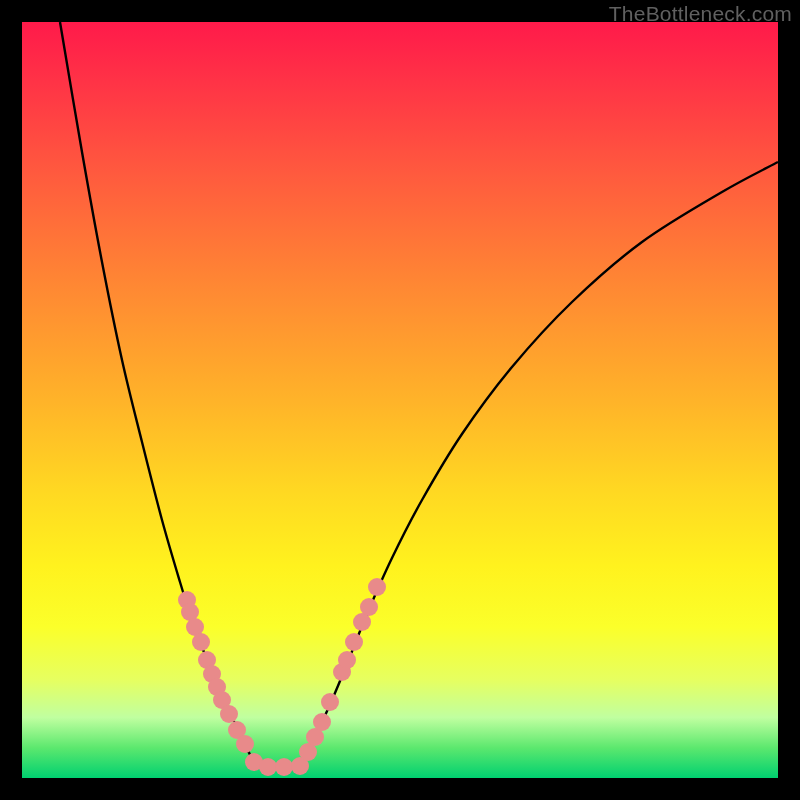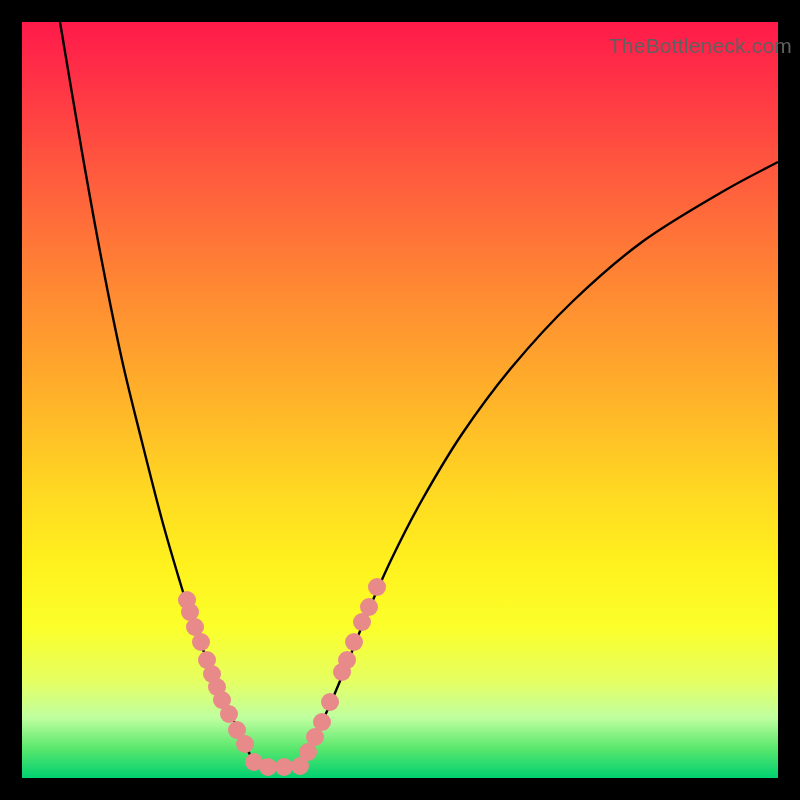--- a/index.html
+++ b/index.html
@@ -35,21 +35,20 @@
   }
   .watermark {
     position: absolute;
     right: 8px;
     top: 2px;
     font-size: 21px;
     font-weight: 500;
     color: #606060;
     letter-spacing: 0.2px;
     z-index: 10;
-    margin-top: 32px;
   }
   svg.curve {
     position: absolute;
     left: 22px;
     top: 22px;
     width: 756px;
     height: 756px;
     pointer-events: none;
   }
 </style>

